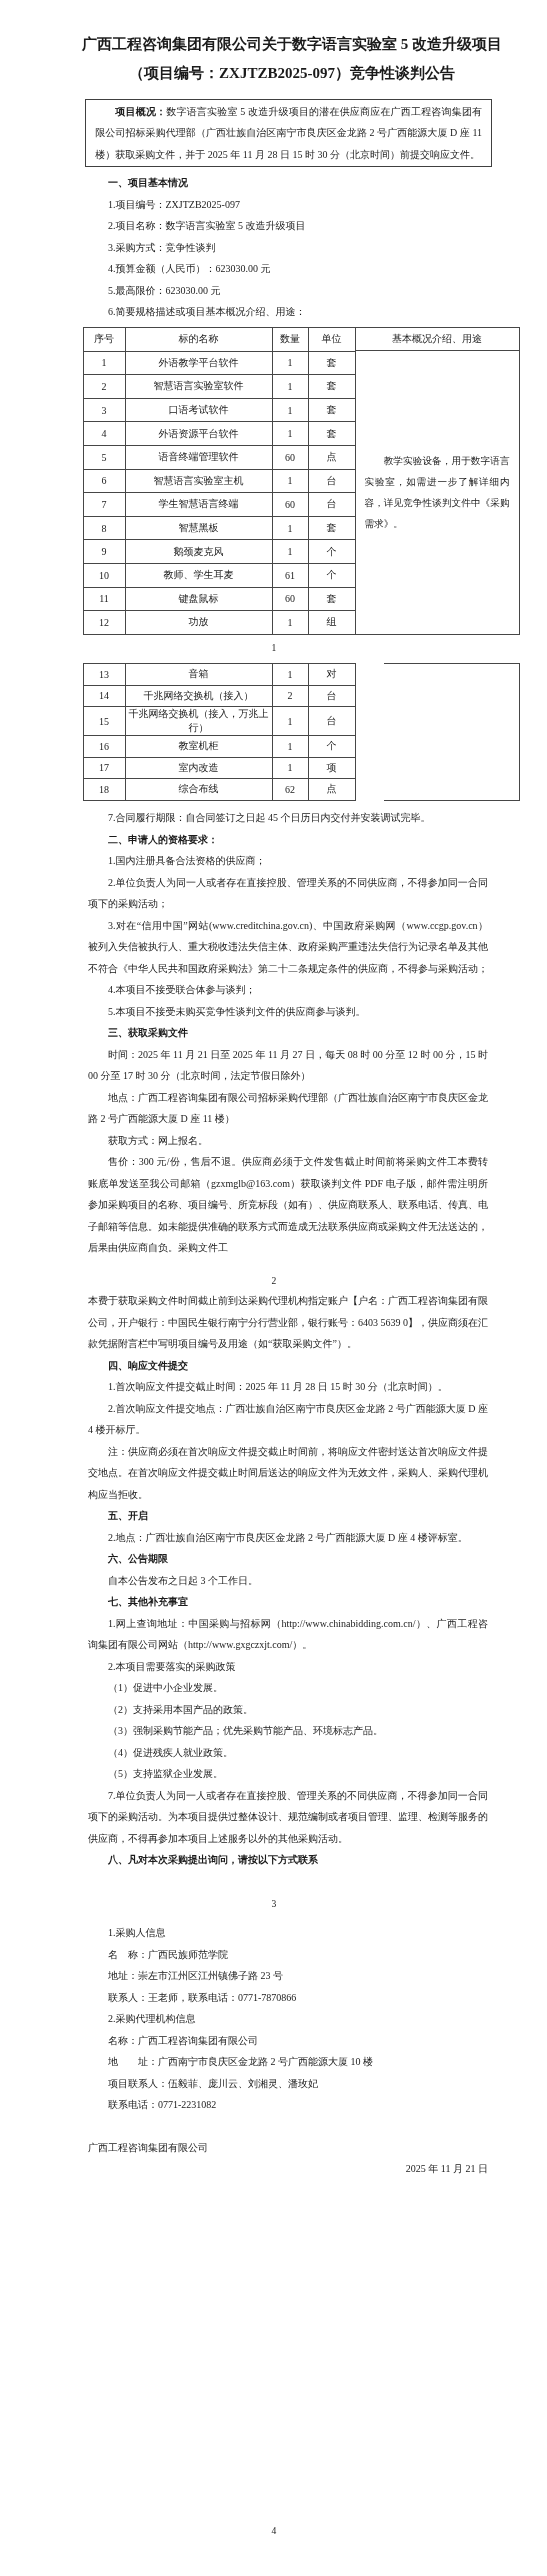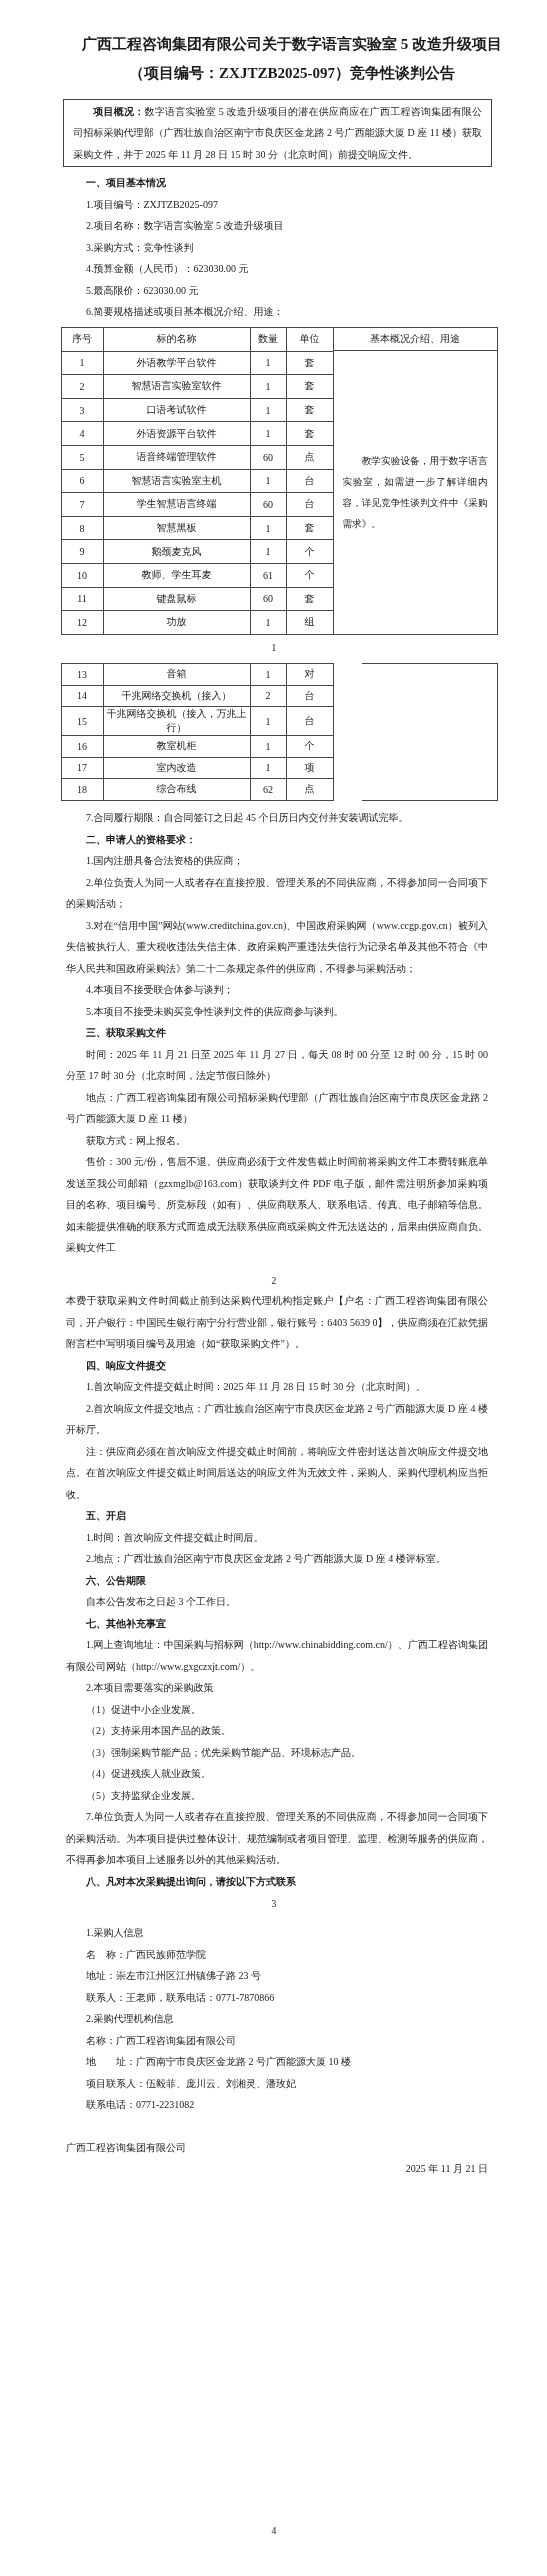--- a/index.html
+++ b/index.html
@@ -2,21 +2,21 @@
 <html style="font-size:11px"><head>
 <meta charset="utf-8">
 <style>
   html,body{margin:0;padding:0;background:#ffffff;}
   body{width:548px;font-family:"Liberation Serif","DejaVu Serif",serif;color:#1b1b1b;}
   .page{position:relative;overflow:hidden;}
   #page1{height:657px;}
   #page2{height:633px;}
   #page3{height:623px;}
   #page4{height:662px;}
-  .content{padding:0 60px 0 66px;}
+  .content{padding:0 60px 0 88px;}
   p{margin:0;font-size:10px;line-height:21.5px;text-align:justify;word-break:break-all;}
   .ind{text-indent:2em;}
   .hd{font-weight:bold;}
   .title{font-weight:bold;font-size:15px;line-height:29px;text-align:center;word-break:keep-all;padding-top:30px;padding-left:36px;}
   .ov-box{border:1.4px solid #404040;margin:11px -4.1px 0 -2.7px;padding:0.7px 9px;}
   .tblwrap{display:flex;margin-left:-5.5px;width:437px;}
   .tblwrap.first{margin-top:4.1px;}
   .tblwrap.cont{margin-top:6.2px;gap:28px;}
   table.items{border-collapse:collapse;table-layout:fixed;width:271px;}
   table.items th,table.items td{border:0.7px solid #464646;text-align:center;font-size:10px;font-weight:normal;padding:0 1.4px;}
@@ -235,21 +235,20 @@
 </div>
 
 <div class="page" id="page3">
   <div class="content">
     <p>本费于获取采购文件时间截止前到达采购代理机构指定账户【户名：广西工程咨询集团有限公司，开户银行：中国民生银行南宁分行营业部，银行账号：6403 5639 0】，供应商须在汇款凭据附言栏中写明项目编号及用途（如“获取采购文件”）。</p>
     <p class="ind hd">四、响应文件提交</p>
     <p class="ind">1.首次响应文件提交截止时间：2025 年 11 月 28 日 15 时 30 分（北京时间）。</p>
     <p class="ind">2.首次响应文件提交地点：广西壮族自治区南宁市良庆区金龙路 2 号广西能源大厦 D 座 4 楼开标厅。</p>
     <p class="ind">注：供应商必须在首次响应文件提交截止时间前，将响应文件密封送达首次响应文件提交地点。在首次响应文件提交截止时间后送达的响应文件为无效文件，采购人、采购代理机构应当拒收。</p>
     <p class="ind hd">五、开启</p>
-    <p class="ind">1.时间：首次响应文件提交截止时间后。</p>
     <p class="ind">2.地点：广西壮族自治区南宁市良庆区金龙路 2 号广西能源大厦 D 座 4 楼评标室。</p>
     <p class="ind hd">六、公告期限</p>
     <p class="ind">自本公告发布之日起 3 个工作日。</p>
     <p class="ind hd">七、其他补充事宜</p>
     <div>
 
     <p class="ind">1.网上查询地址：中国采购与招标网（http://www.chinabidding.com.cn/）、广西工程咨询集团有限公司网站（http://www.gxgczxjt.com/）。</p>
         <p class="ind">2.本项目需要落实的采购政策</p>
         <p class="ind">（1）促进中小企业发展。</p>
         <p class="ind">（2）支持采用本国产品的政策。</p>

